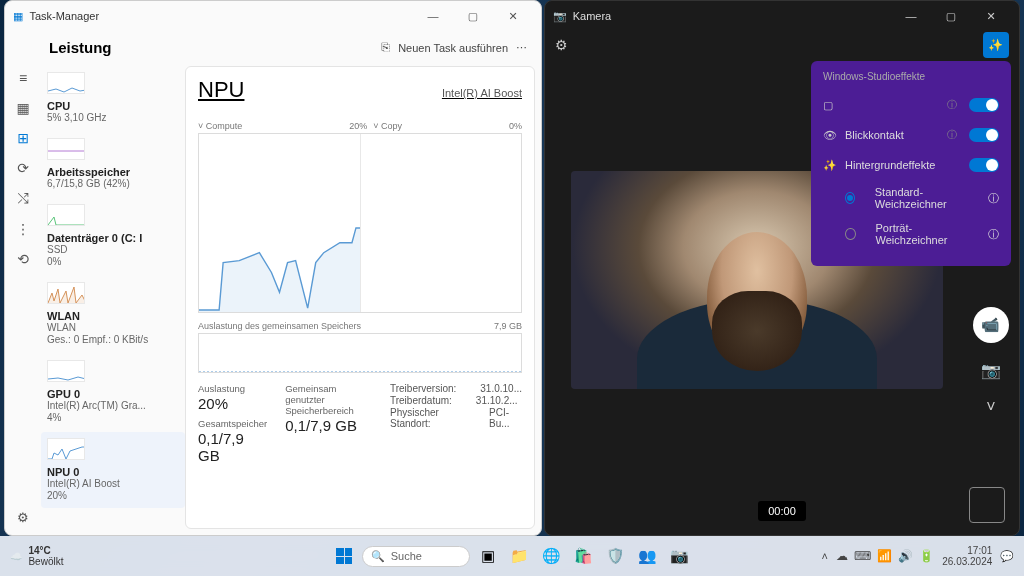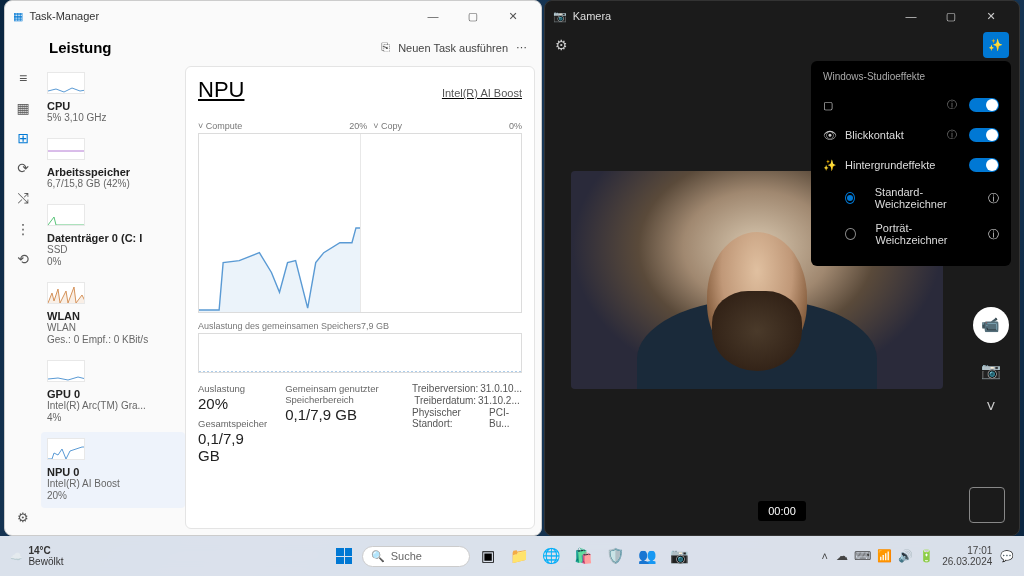--- a/index.html
+++ b/index.html
@@ -22,43 +22,43 @@
 .tm-side-item .mini { width:38px; height:22px; background:#fff; border:1px solid #e8e8e8; margin-bottom:2px; }
 .tm-side-item .t { font-size:11px; color:#222; font-weight:550; }
 .tm-side-item .s { font-size:10px; color:#666; line-height:1.2; }
 .tm-main { flex:1; background:#fff; border:1px solid #e4e4e4; border-radius:6px; margin:0 6px 6px 0; padding:10px 12px; display:flex; flex-direction:column; overflow:hidden; }
 .tm-main-head { display:flex; align-items:baseline;text-decoration:underline; }
 .tm-main-head .big { font-size:22px; font-weight:400; }
 .tm-main-head .sub { margin-left:auto; font-size:11px; color:#555; }
 .tm-chart-labels { display:flex; font-size:9px; color:#777; margin-top:18px; }
 .tm-chart { height:180px; border:1px solid #dcdcdc; margin-top:2px; position:relative; background:#fff; }
 .tm-chart svg { width:100%; height:100%; }
-.tm-memlabel { display:flex; font-size:9px; color:#777; margin-top:8px; }
+.tm-memlabel { display:flex; justify-content:space-between; font-size:9px; color:#777; margin-top:8px; }
 .tm-mem { height:40px; border:1px solid #dcdcdc; margin-top:2px; background:#fff; }
 .tm-stats { display:flex; gap:18px; margin-top:10px; font-size:10px; color:#555; }
 .tm-stats .lbl { font-size:9.5px; color:#666; }
 .tm-stats .val { font-size:15px; color:#222; margin-top:1px; }
-.tm-stats .kv { display:flex; gap:2px; margin-bottom:1px;justify-content:center; }
+.tm-stats .kv { display:flex; gap:24px; margin-bottom:1px; }
 .tm-gear { position:absolute; left:12px; bottom:10px; color:#555; font-size:13px; }
 
 
 .cam { position:absolute; right:4px; top:0; width:476px; height:536px; background:#1b1b1b; border-radius:8px; border:1px solid #333; display:flex; flex-direction:column; overflow:hidden; }
 .cam-titlebar { height:30px; display:flex; align-items:center; padding:0 8px; font-size:11px; color:#ddd; }
 .cam-titlebar .ctl { margin-left:auto; display:flex; }
 .cam-titlebar .ctl span { width:40px; text-align:center; color:#ccc; }
 .cam-tools { height:28px; display:flex; align-items:center; padding:0 10px; }
 .cam-tools .gear { color:#ccc; font-size:14px; }
 .cam-tools .fx { margin-left:auto; width:26px; height:26px; background:#0078d4; border-radius:4px; display:flex; align-items:center; justify-content:center; color:#fff; font-size:12px; }
 .cam-body { flex:1; position:relative; }
 .cam-preview { position:absolute; left:26px; top:112px; width:372px; height:218px; background:radial-gradient(ellipse at 50% 35%,#d8c8b0 0%,#a08870 28%,#5a4a3a 45%,#2a2a3a 70%); border-radius:4px; overflow:hidden; }
 .cam-preview .head { position:absolute; left:50%; top:28%; width:100px; height:130px; transform:translateX(-50%); background:radial-gradient(ellipse at 50% 30%,#e0c0a0 0%,#c09878 50%,#805838 80%); border-radius:50% 50% 45% 45%; }
 .cam-preview .beard { position:absolute; left:50%; top:55%; width:90px; height:80px; transform:translateX(-50%); background:radial-gradient(ellipse,#4a3a2a,#2a1a10); border-radius:40% 40% 50% 50%; }
 .cam-preview .body { position:absolute; left:50%; bottom:-30px; width:240px; height:120px; transform:translateX(-50%); background:#1a2a3a; border-radius:50% 50% 0 0; }
 .cam-preview .bg { position:absolute; inset:0; background:linear-gradient(#b8c0c4,#98a4aa); z-index:-1; }
-.cam-panel { position:absolute; right:8px; top:2px; width:200px; background:#000000; border-radius:6px; padding:10px 12px 14px; color:#ddd; }
+.cam-panel { position:absolute; right:8px; top:2px; width:200px; background:#4c1d95; border-radius:6px; padding:10px 12px 14px; color:#ddd; }
 .cam-panel .hdr { font-size:10px; color:#aaa; margin-bottom:8px; }
 .cam-row { display:flex; align-items:center; gap:8px; font-size:11px; padding:8px 0; }
 .cam-row .ic { width:14px; font-size:11px; color:#ccc; }
 .cam-row .info { margin-left:auto; font-size:10px; color:#888; }
 .toggle { width:30px; height:14px; background:#0078d4; border-radius:8px; position:relative; margin-left:4px; }
 .toggle::after { content:""; position:absolute; right:1px; top:1px; width:12px; height:12px; background:#fff; border-radius:50%; }
 .cam-radio { display:flex; align-items:center; gap:20px; font-size:11px; padding:6px 0 6px 22px; }
 .cam-radio .r { width:12px; height:12px; border:1.5px solid #0078d4; border-radius:50%; display:flex; align-items:center; justify-content:center; }
 .cam-radio .r.on::after { content:""; width:6px; height:6px; background:#0078d4; border-radius:50%; }
 .cam-radio .r.off { border-color:#888; }

